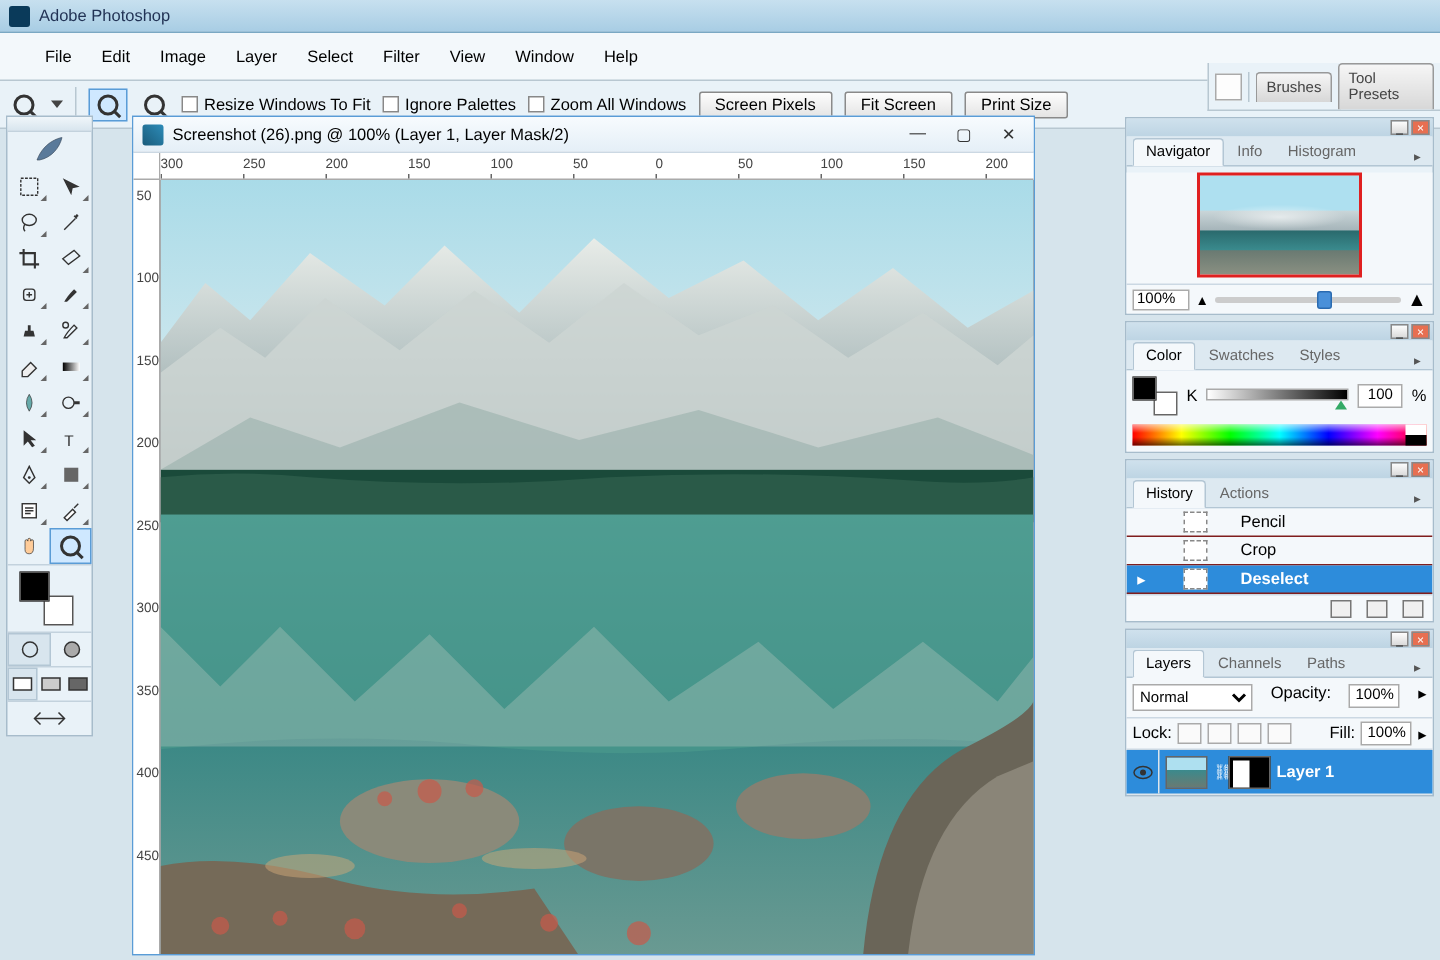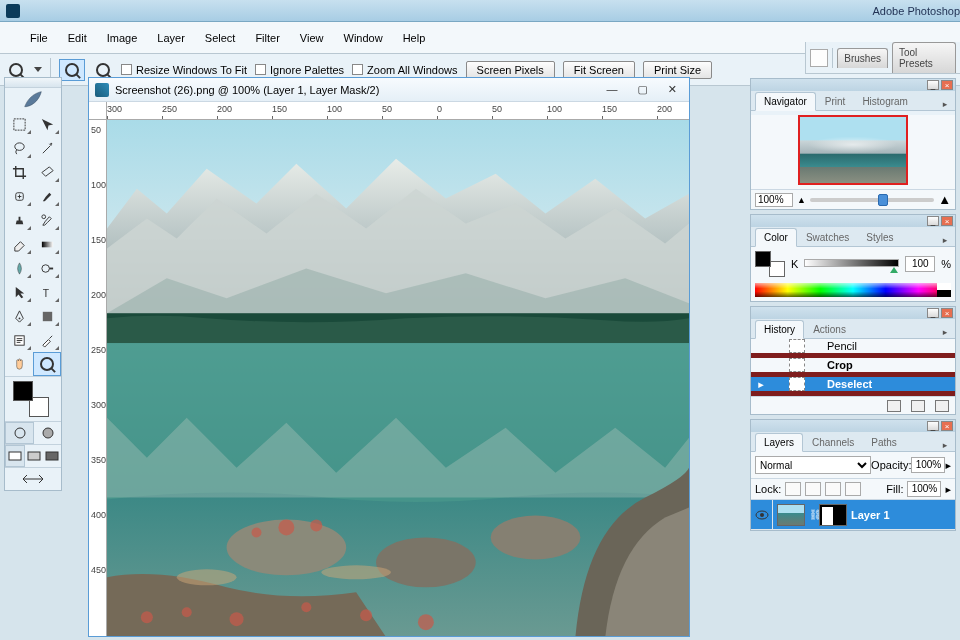--- a/index.html
+++ b/index.html
@@ -1,19 +1,19 @@
 <!DOCTYPE html>
 <html><head>
 <meta charset="utf-8">
 <style>
 * { margin: 0; padding: 0; box-sizing: border-box; font-family: Tahoma, Arial, sans-serif; font-size: 11px; user-select: none; }
 body { background: #d6e4ec; width: 960px; height: 640px; overflow: hidden; position: relative; }
 
 
-.titlebar { height: 22px; background: linear-gradient(#c7e0ef,#a8cde4); display: flex; align-items: center; padding-left: 6px; border-bottom: 1px solid #7aa8c3; justify-content: space-between; }
+.titlebar { height: 22px; background: linear-gradient(#c7e0ef,#a8cde4); display: flex; align-items: center; padding-left: 6px; border-bottom: 1px solid #7aa8c3; }
 .titlebar .ps-icon { width: 14px; height: 14px; background: #0a3a5a; border-radius: 2px; margin-right: 6px; }
 .titlebar .title { color: #235; }
 
 
 .menubar { height: 32px; background: #f3f8fb; display: flex; align-items: center; padding-left: 20px; border-bottom: 1px solid #b8c7d1; }
 .menubar span { padding: 3px 10px; cursor: default; }
 
 
 .optbar { height: 32px; background: #e9f2f8; border-bottom: 1px solid #b8c7d1; display: flex; align-items: center; padding: 0 6px; gap: 8px; }
 .optbar .zoom-ico { width: 20px; height: 20px; display: flex; align-items: center; justify-content: center; }
@@ -89,28 +89,28 @@
 .k-slider .grad { height:8px; background:linear-gradient(to right,#fff,#000); border:1px solid #aaa; }
 .k-slider .ptr { position:absolute; top:8px; left:90%; width:0;height:0; border-left:4px solid transparent; border-right:4px solid transparent; border-bottom:6px solid #3a6; }
 .color-val { width:30px; height:16px; border:1px solid #aaa; background:#fff; text-align:center; font-size:10px; line-height:14px; }
 .spectrum { height:14px; margin-top:6px; background: linear-gradient(to right, #ff0000,#ffff00,#00ff00,#00ffff,#0000ff,#ff00ff,#ff0000); position:relative; }
 .spectrum::after { content:''; position:absolute; inset:0; background:linear-gradient(to bottom, rgba(255,255,255,0.6), transparent 40%, transparent 60%, rgba(0,0,0,0.6)); }
 .spectrum .bw { position:absolute; right:0; top:0; bottom:0; width:14px; display:flex; flex-direction:column; }
 .spectrum .bw div { flex:1; }
 
 
 .hist-list { max-height: 80px; overflow:hidden; }
-.hist-item { display:flex; align-items:center; height:19px; border-bottom:5px solid #7f1d1d; padding-left:4px; gap:22px; }
+.hist-item { display:flex; align-items:center; height:19px; border-bottom:1px solid #7f1d1d; padding-left:4px; gap:22px; }
 .hist-item.sel { background:#2d8cdb; color:#fff; }
 .hist-item .hico { width:16px; height:14px; border:1px dashed #888; background:#fff; }
 .hist-foot { height:18px; border-top:1px solid #cbd8e3; display:flex; justify-content:flex-end; align-items:center; gap:10px; padding:0 6px; }
 .hist-foot .fico { width:14px; height:12px; border:1px solid #777; background:#f0f0f0; }
 
 
-.layers-top { display:flex; align-items:center; gap:0; padding:4px; }
+.layers-top { display:flex; gap:12px; padding:4px; }
 .layers-top select { flex:1; height:18px; font-size:10px; border:1px solid #aaa; background:#fff; }
 .layers-lock { display:flex; align-items:center; gap:4px; padding:2px 4px; border-top:1px solid #cbd8e3; border-bottom:1px solid #cbd8e3; }
 .lock-ico { width:16px; height:14px; border:1px solid #aaa; background:#fafafa; }
 .val-box { width:34px; height:16px; border:1px solid #aaa; background:#fff; font-size:10px; text-align:center; line-height:14px; }
 .layer-item { display:flex; align-items:center; height:30px; border-bottom:1px solid #dde5ec; }
 .layer-item.sel { background:#2d8cdb; color:#fff; }
 .layer-eye { width:22px; height:100%; display:flex; align-items:center; justify-content:center; border-right:1px solid #dde5ec; }
 .layer-thumb { width:28px; height:22px; border:1px solid #666; margin:0 4px; background:linear-gradient(#aee0f0 0%,#aee0f0 40%,#3a8a8d 41%,#6a7a72 100%); }
 .layer-mask { width:28px; height:22px; border:1px solid #666; margin-right:4px; background:#000; position:relative; }
 .layer-mask::after { content:''; position:absolute; left:2px; top:2px; width:11px; height:18px; background:#fff; }
@@ -460,21 +460,21 @@
 
 <div class="panels">
 
   <div class="panel">
     <div class="panel-controls">
         <div class="pc-btn">_</div>
         <div class="pc-btn close">×</div>
       </div>
     <div class="panel-tabs">
       <div class="ptab act">Navigator</div>
-      <div class="ptab">Print</div>
+      <div class="ptab">Info</div>
       <div class="ptab">Histogram</div>
       <div class="panel-menu"></div>
     </div>
     <div class="panel-body" style="padding:0">
       <div class="nav-thumb"></div>
       <div class="nav-foot">
         <input value="100%" style="">
         <span style="font-size:9px">▲</span>
         <div class="slider-track">
             <div class="slider-thumb"></div>
@@ -531,21 +531,21 @@
     <div class="panel-body" style="padding:0">
       <div class="hist-list" id="hist">
           <div class="hist-item">
             <span style="width:12px;text-align:center"></span>
             <div class="hico"></div>
             <span style="font-weight:normal">Pencil</span>
           </div>
           <div class="hist-item">
             <span style="width:12px;text-align:center"></span>
             <div class="hico"></div>
-            <span style="font-weight:bold">Crop</span>
+            <span style="font-weight:normal">Crop</span>
           </div>
           <div class="hist-item sel">
             <span style="width:12px;text-align:center">▸</span>
             <div class="hico"></div>
             <span style="font-weight:bold">Deselect</span>
           </div>
         </div>
       <div class="hist-foot">
         <div class="fico"></div>
         <div class="fico"></div>

